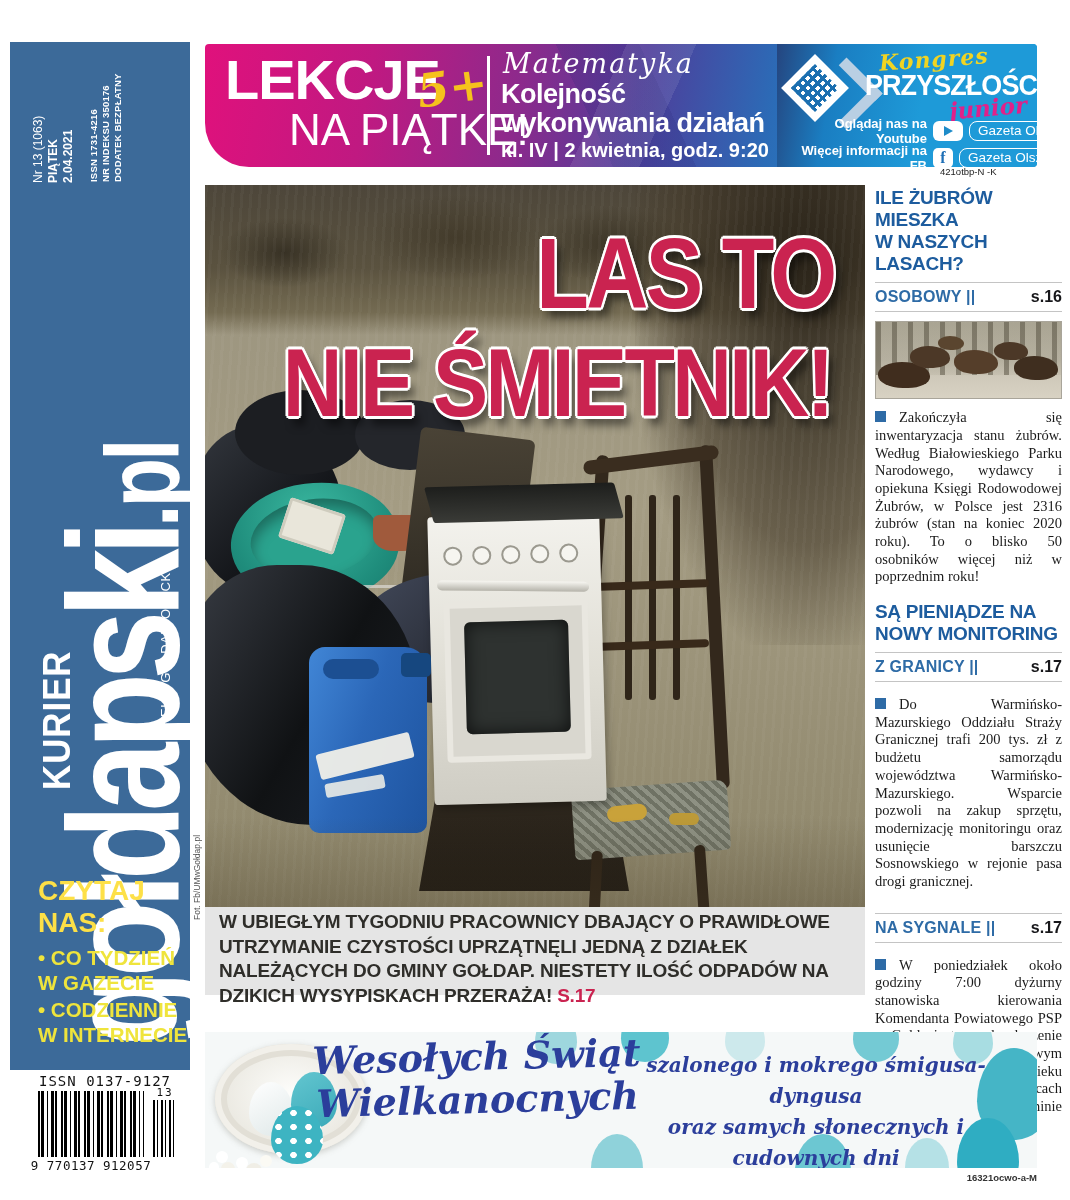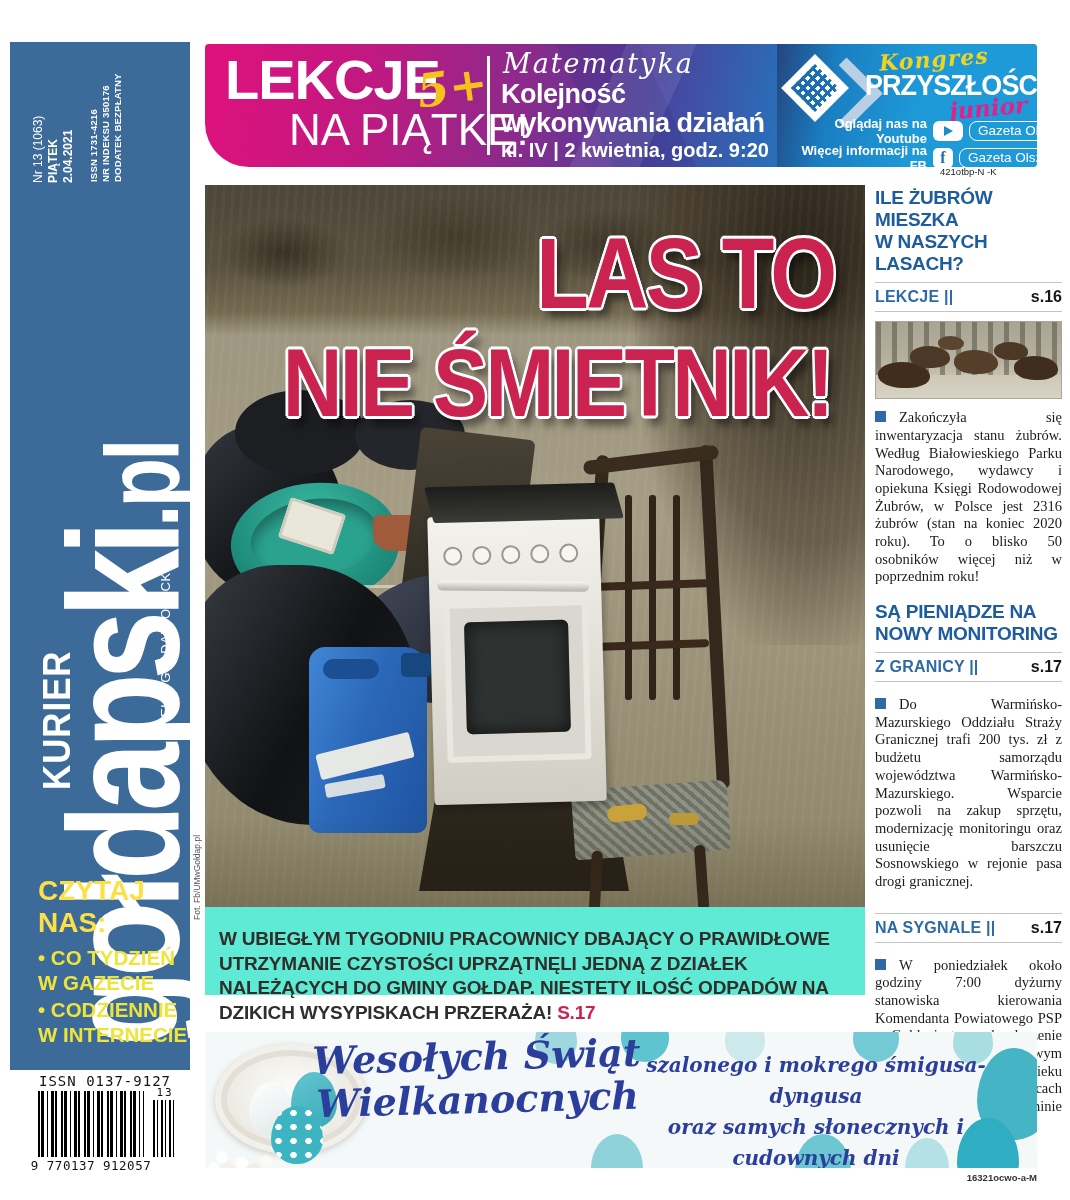--- a/index.html
+++ b/index.html
@@ -158,22 +158,22 @@
   .headline{position:absolute;left:0;width:100%;text-align:center;color:#ca2350;font-weight:bold;
     line-height:1;white-space:nowrap;
     text-shadow:-3px 0 0 #fff,3px 0 0 #fff,0 -3px 0 #fff,0 3px 0 #fff,-2px -2px 0 #fff,2px -2px 0 #fff,-2px 2px 0 #fff,2px 2px 0 #fff,7px 9px 9px rgba(0,0,0,.5);}
   .hl1{top:38px;font-size:100px;padding-left:150px;}
   .hl2{top:150px;font-size:96px;padding-left:22px;}
   .hl-inner{display:inline-block;transform:scaleX(.86);letter-spacing:-3px;}
   .credit{position:absolute;left:152px;top:868px;width:92px;height:12px;transform:rotate(-90deg);
     font-size:8.5px;color:#555;white-space:nowrap;}
 
   
-  .caption{position:absolute;left:205px;top:907px;width:660px;height:88px;background:#5eead4;box-sizing:border-box;
-    padding:20px 14px;color:#2f2e2a;font-weight:bold;font-size:19px;line-height:1.3;letter-spacing:-.2px;}
+  .caption{position:absolute;left:205px;top:907px;width:660px;height:88px;background:#e5e5e5;box-sizing:border-box;
+    padding:3px 14px;color:#2f2e2a;font-weight:bold;font-size:19px;line-height:1.3;letter-spacing:-.2px;}
   .caption .pref{color:#ca2350;}
 
   
   .rcol{position:absolute;left:875px;top:187px;width:187px;}
   .a-head{color:#1d5c9e;font-weight:bold;font-size:19px;line-height:1.16;letter-spacing:-.3px;white-space:pre-line;}
   .rule{height:1px;background:#c4c4c4;margin-top:7px;}
   .kick-row{display:flex;justify-content:space-between;align-items:center;padding:5px 0 5px;}
   .kick{color:#2e6ba6;font-weight:bold;font-size:16px;letter-spacing:.2px;}
   .pageref{color:#17171a;font-weight:bold;font-size:16px;}
   .bison-photo{position:relative;height:76px;margin-top:9px;overflow:hidden;border:1px solid #a9a59a;
@@ -340,21 +340,21 @@
     <span class="pref">S.17</span>
   </div>
 
   <section class="rcol">
 
     <article>
       <div class="a-head">ILE ŻUBRÓW MIESZKA
 W NASZYCH LASACH?</div>
       <div class="rule"></div>
       <div class="kick-row">
-        <span class="kick">LEKCJE ||</span>
+        <span class="kick">OSOBOWY ||</span>
         <span class="pageref">s.16</span>
       </div>
       <div class="rule" style="margin-top:0;"></div>
       <div class="bison-photo">
         <div class="bison-trees"></div>
         <span class="bs bs1"></span>
         <span class="bs bs2"></span>
         <span class="bs bs3"></span>
         <span class="bs bs4"></span>
         <span class="bs bs5"></span>

